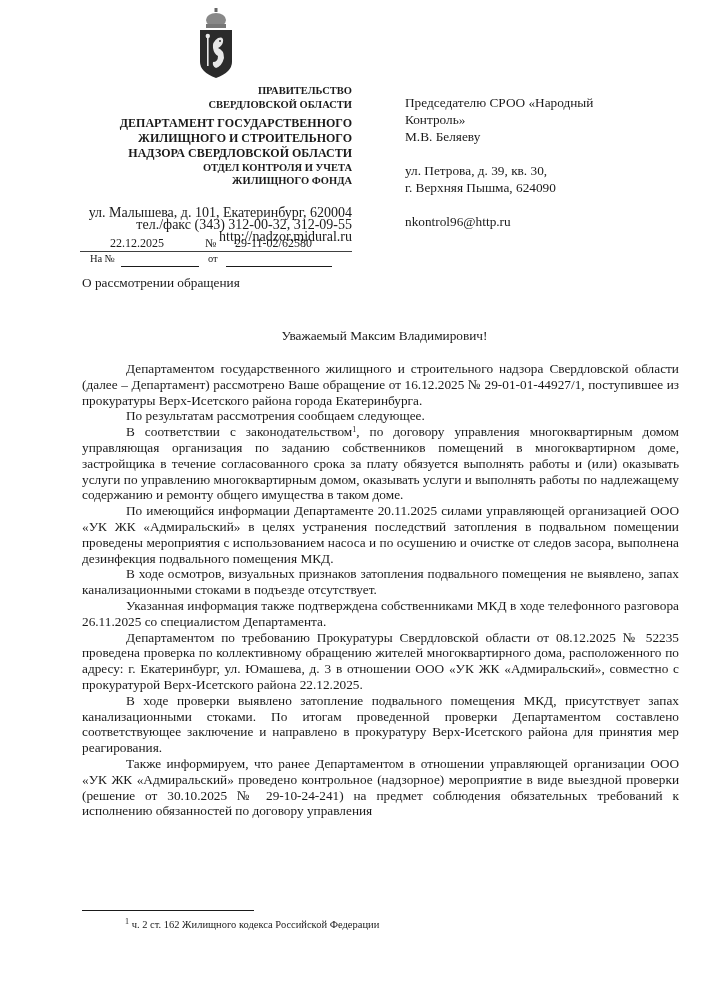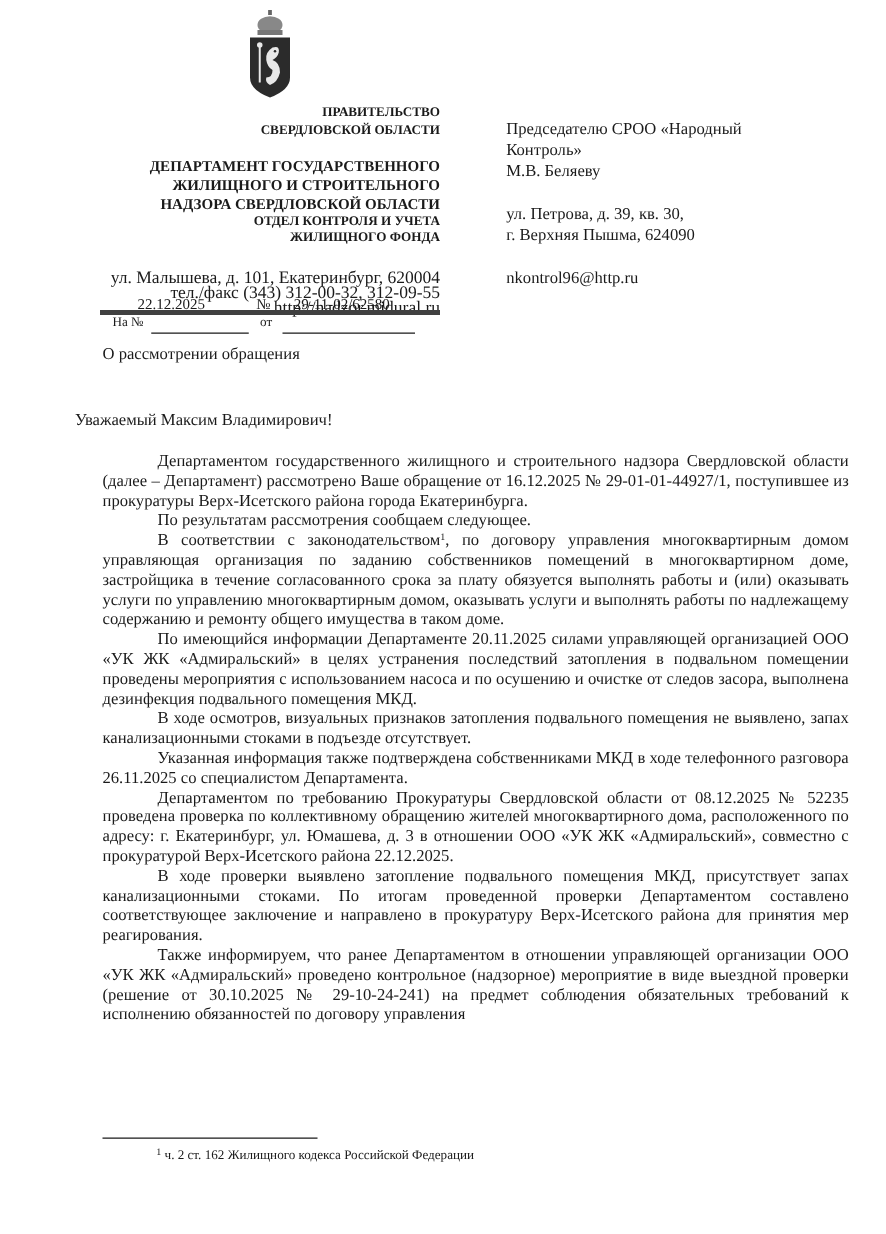--- a/index.html
+++ b/index.html
@@ -2,39 +2,39 @@
 <html><head>
 <meta charset="utf-8">
 <style>
   * { margin: 0; padding: 0; box-sizing: border-box; }
   html, body { width: 709px; height: 987px; background: #ffffff; overflow: hidden; }
   body { position: relative; font-family: "Liberation Serif", serif; color: #1a1a1a; }
 
   .letterhead { position: absolute; left: 80px; top: 8px; width: 272px; text-align: right; }
   .emblem { width: 40px; height: 72px; margin: 0 auto 4px auto; display: block; }
   .lh-gov { font-weight: bold; font-size: 10.5px; line-height: 14px; margin-top: 1px; }
-  .lh-dept { font-weight: bold; font-size: 12px; line-height: 15px; margin-top: 14px; }
+  .lh-dept { font-weight: bold; font-size: 12px; line-height: 15px; margin-top: 4px; }
   .lh-otdel { font-weight: bold; font-size: 10.5px; line-height: 13px; margin-top: 0; }
   .lh-addr { font-size: 14px; line-height: 12px; margin-top: 20px; }
 
-  .regline { position: absolute; left: 80px; top: 236px; width: 272px; height: 16px; border-bottom: 4px solid #404040; font-size: 12px; }
+  .regline { position: absolute; left: 80px; top: 236px; width: 272px; height: 16px; border-bottom: 1px solid #404040; font-size: 12px; }
   .regline .date { position: absolute; left: 30px; top: 0; }
   .regline .no { position: absolute; left: 125px; top: 0; }
   .regline .num { position: absolute; left: 155px; top: 0; }
   .refline { position: absolute; left: 80px; top: 253px; width: 272px; height: 14px; font-size: 10.5px; }
   .refline .na { position: absolute; left: 10px; top: 0; }
   .refline .line1 { position: absolute; left: 41px; top: 13px; width: 78px; border-bottom: 1px solid #1a1a1a; }
   .refline .ot { position: absolute; left: 128px; top: 0; }
   .refline .line2 { position: absolute; left: 146px; top: 13px; width: 106px; border-bottom: 1px solid #1a1a1a; }
 
   .addressee { position: absolute; left: 405px; top: 94px; width: 260px; font-size: 13.3px; line-height: 17px; }
   .addressee .gap { height: 17px; }
 
   .subject { position: absolute; left: 82px; top: 275px; font-size: 13.3px; }
-  .salutation { position: absolute; left: 0; top: 328px; width: 709px; font-size: 13.3px; padding-left: 60px; }
+  .salutation { position: absolute; left: 0; top: 328px; width: 709px; text-align: center; font-size: 13.3px; padding-left: 60px; }
 
   .body-text { position: absolute; left: 82px; top: 361px; width: 597px; font-size: 13.3px; line-height: 15.8px; text-align: justify; }
   .body-text p { text-indent: 44px; margin: 0; }
   sup { font-size: 8px; vertical-align: top; position: relative; top: -2px; }
 
   .fn-rule { position: absolute; left: 82px; top: 910px; width: 172px; border-top: 1px solid #1a1a1a; }
   .footnote { position: absolute; left: 125px; top: 919px; font-size: 10.5px; }
 </style>
 </head>
 <body>

